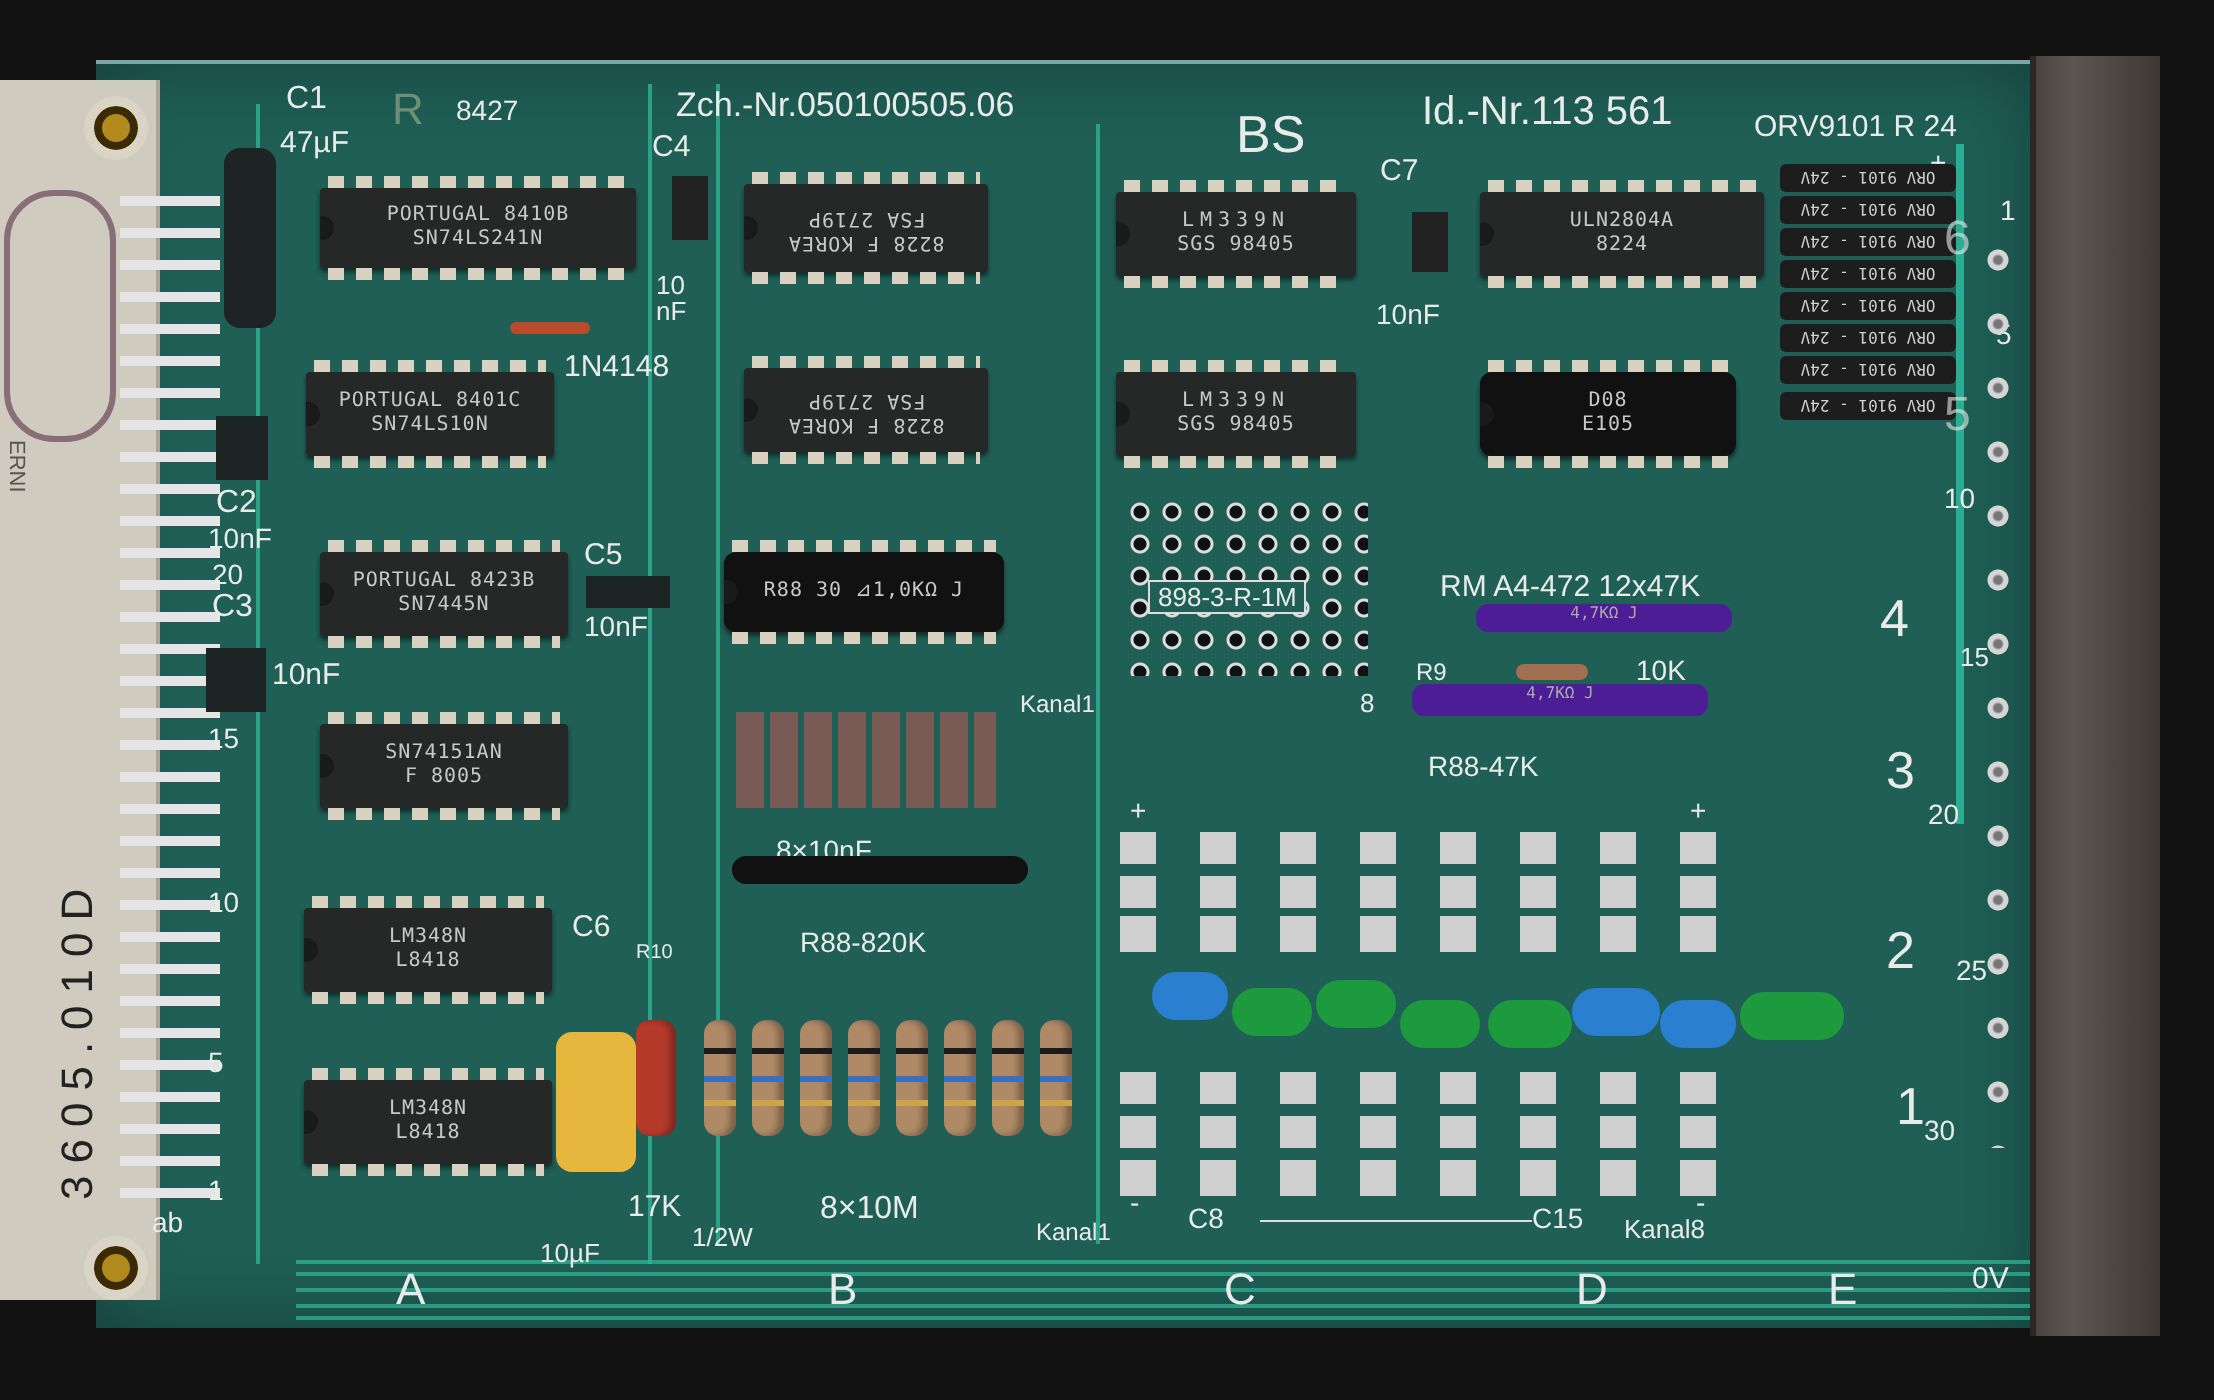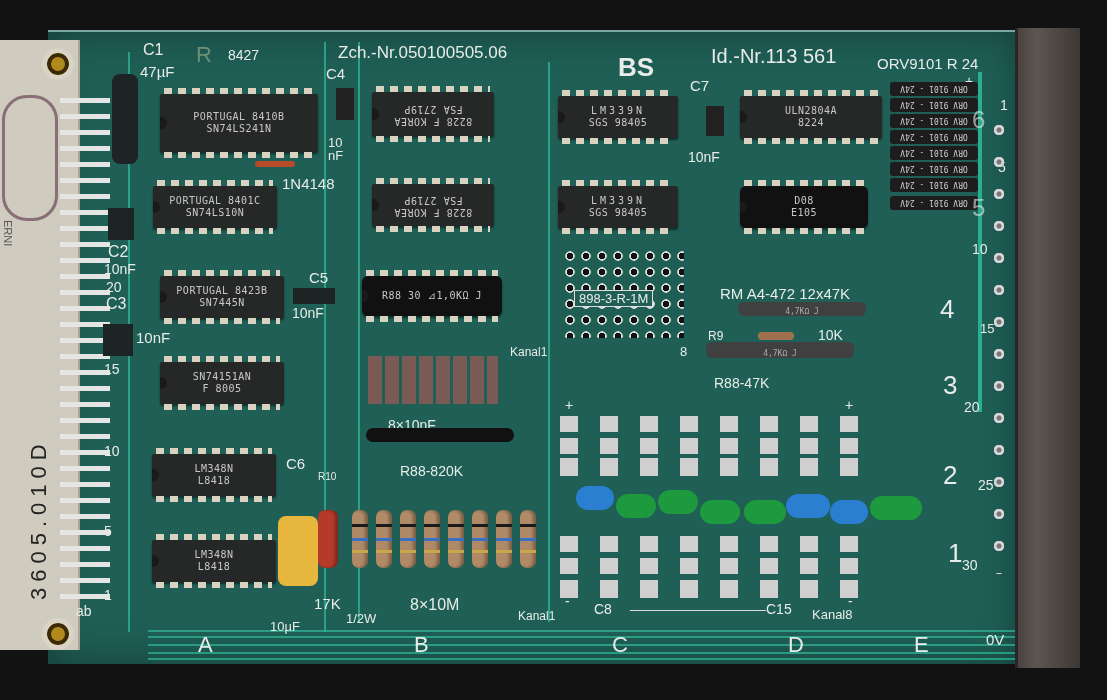--- a/index.html
+++ b/index.html
@@ -13,21 +13,21 @@
   .ic{background:#262727;color:#c8c8c8;border-radius:2px;box-shadow:0 2px 2px rgba(0,0,0,.5);display:flex;flex-direction:column;justify-content:center;align-items:center;font-family:"DejaVu Sans Mono",monospace;font-size:10px;line-height:1.25;letter-spacing:.5px;}
   .ic::before{content:"";position:absolute;left:0;top:50%;width:7px;height:12px;margin-top:-6px;background:#1a1a1a;border-radius:0 6px 6px 0;}
   .legs{position:absolute;left:4px;right:4px;height:6px;background:repeating-linear-gradient(90deg,#d9d2c0 0 8px,transparent 8px 14px);}
   .legs.t{top:-6px;} .legs.b{bottom:-6px;}
   .silk{color:#e8ece8;white-space:nowrap;line-height:1;}
   .relay{left:890px;width:88px;height:14px;background:#1d1d1d;color:#d0d0d0;font-size:8px;border-radius:3px;display:flex;align-items:center;justify-content:center;font-family:"DejaVu Sans Mono",monospace;transform:rotate(180deg);}
   .resistor{width:16px;height:58px;border-radius:7px;background:#b08a66;box-shadow:inset -3px 0 3px rgba(0,0,0,.3);}
   .cap-blue{height:24px;border-radius:12px;background:#2b7fd1;}
   .cap-green{height:24px;border-radius:12px;background:#1e9a3e;}
   .rail{left:1015px;top:28px;width:62px;height:640px;background:linear-gradient(90deg,#4a4340,#5c5552 30%,#3e3835);border-left:3px solid #2b2624;}
-  .sip{background:#404040;color:#aaa;font-size:8px;font-family:"DejaVu Sans Mono",monospace;display:flex;align-items:flex-end;justify-content:center;border-radius:6px;}
+  .sip{background:#4c1d95;color:#aaa;font-size:8px;font-family:"DejaVu Sans Mono",monospace;display:flex;align-items:flex-start;justify-content:center;border-radius:6px;}
 </style>
 </head>
 <body>
 
 <div class="abs" style="left:0;top:0;width:1107px;height:700px;"></div>
 
 <div class="abs board">
 
   <div class="abs bus" style="top:598px;"></div>
   <div class="abs bus" style="top:604px;"></div>
@@ -51,21 +51,21 @@
 <div class="abs conn-bolt" style="left:42px;top:618px;"></div>
 <div class="abs" style="left:0;top:90px;width:110px;height:510px;background:repeating-linear-gradient(180deg,transparent 0 8px,#e5e5e5 8px 13px,transparent 13px 16px);clip-path:inset(0 0 0 60px);"></div>
 
 <div class="abs rail"></div>
 
 <div class="abs silk" style="left:143px;top:42px;font-size:16px;">C1</div>
 <div class="abs silk" style="left:140px;top:64px;font-size:15px;">47µF</div>
 <div class="abs silk" style="left:196px;top:44px;font-size:22px;color:#6e8f76;">R</div>
 <div class="abs silk" style="left:228px;top:48px;font-size:14px;">8427</div>
 <div class="abs silk" style="left:338px;top:44px;font-size:17px;">Zch.-Nr.050100505.06</div>
-<div class="abs silk" style="left:618px;top:54px;font-size:26px;font-weight:bold;">BS</div>
+<div class="abs silk" style="left:618px;top:54px;font-size:26px;font-weight:normal;">BS</div>
 <div class="abs silk" style="left:711px;top:46px;font-size:20px;">Id.-Nr.113 561</div>
 <div class="abs silk" style="left:877px;top:56px;font-size:15px;">ORV9101 R 24</div>
 
 <div class="abs" style="left:112px;top:74px;width:26px;height:90px;background:#1e2426;border-radius:8px;"></div>
 
 <div class="abs" style="left:336px;top:88px;width:18px;height:32px;background:#222;"></div>
 <div class="abs" style="left:706px;top:106px;width:18px;height:30px;background:#222;"></div>
 <div class="abs" style="left:108px;top:208px;width:26px;height:32px;background:#1d2524;"></div>
 <div class="abs" style="left:103px;top:324px;width:30px;height:32px;background:#1d2524;"></div>
 <div class="abs" style="left:293px;top:288px;width:42px;height:16px;background:#1d2524;"></div>
@@ -74,29 +74,29 @@
 <div class="abs silk" style="left:328px;top:136px;font-size:13px;width:20px;white-space:normal;">10 nF</div>
 <div class="abs silk" style="left:690px;top:78px;font-size:15px;">C7</div>
 <div class="abs silk" style="left:688px;top:150px;font-size:14px;">10nF</div>
 <div class="abs silk" style="left:282px;top:176px;font-size:15px;">1N4148</div>
 <div class="abs" style="left:255px;top:161px;width:40px;height:6px;background:#b84b2a;border-radius:3px;"></div>
 <div class="abs silk" style="left:108px;top:244px;font-size:16px;">C2</div>
 <div class="abs silk" style="left:104px;top:262px;font-size:14px;">10nF</div>
 <div class="abs silk" style="left:106px;top:280px;font-size:14px;">20</div>
 <div class="abs silk" style="left:106px;top:296px;font-size:16px;">C3</div>
 <div class="abs silk" style="left:136px;top:330px;font-size:15px;">10nF</div>
-<div class="abs silk" style="left:309px;top:270px;font-size:15px;">C5</div>
+<div class="abs silk" style="left:292px;top:270px;font-size:15px;">C5</div>
 <div class="abs silk" style="left:292px;top:306px;font-size:14px;">10nF</div>
 <div class="abs silk" style="left:104px;top:362px;font-size:14px;">15</div>
 <div class="abs silk" style="left:104px;top:444px;font-size:14px;">10</div>
 <div class="abs silk" style="left:104px;top:524px;font-size:14px;">5</div>
 <div class="abs silk" style="left:104px;top:588px;font-size:14px;">1</div>
 <div class="abs silk" style="left:76px;top:604px;font-size:14px;">ab</div>
 
-<div class="abs ic" style="left:160px;top:94px;width:158px;height:58px;">
+<div class="abs ic" style="left:160px;top:94px;width:158px;height:40px;">
     <div class="legs t"></div>
     <div class="legs b"></div>
     <span>PORTUGAL 8410B</span>
     <span>SN74LS241N</span>
   </div>
 <div class="abs ic" style="left:153px;top:186px;width:124px;height:42px;">
     <div class="legs t"></div>
     <div class="legs b"></div>
     <span>PORTUGAL 8401C</span>
     <span>SN74LS10N</span>

